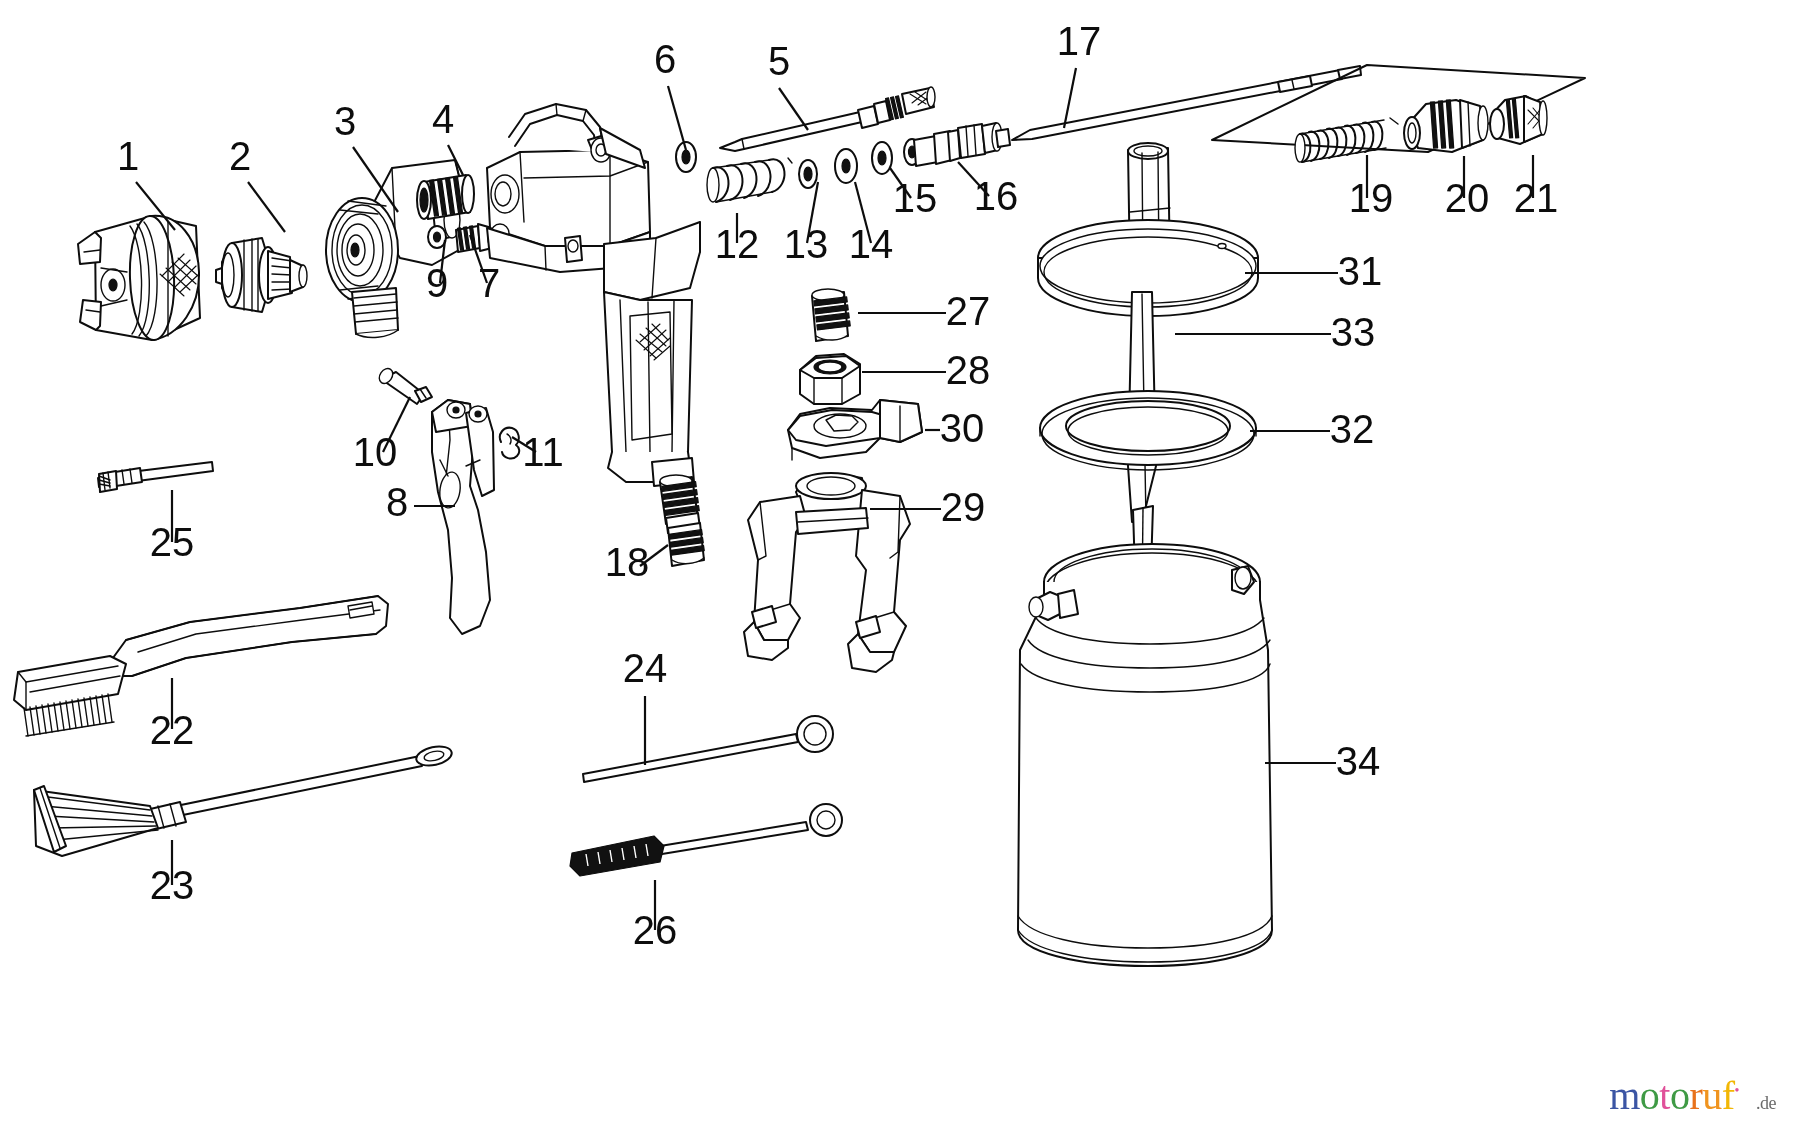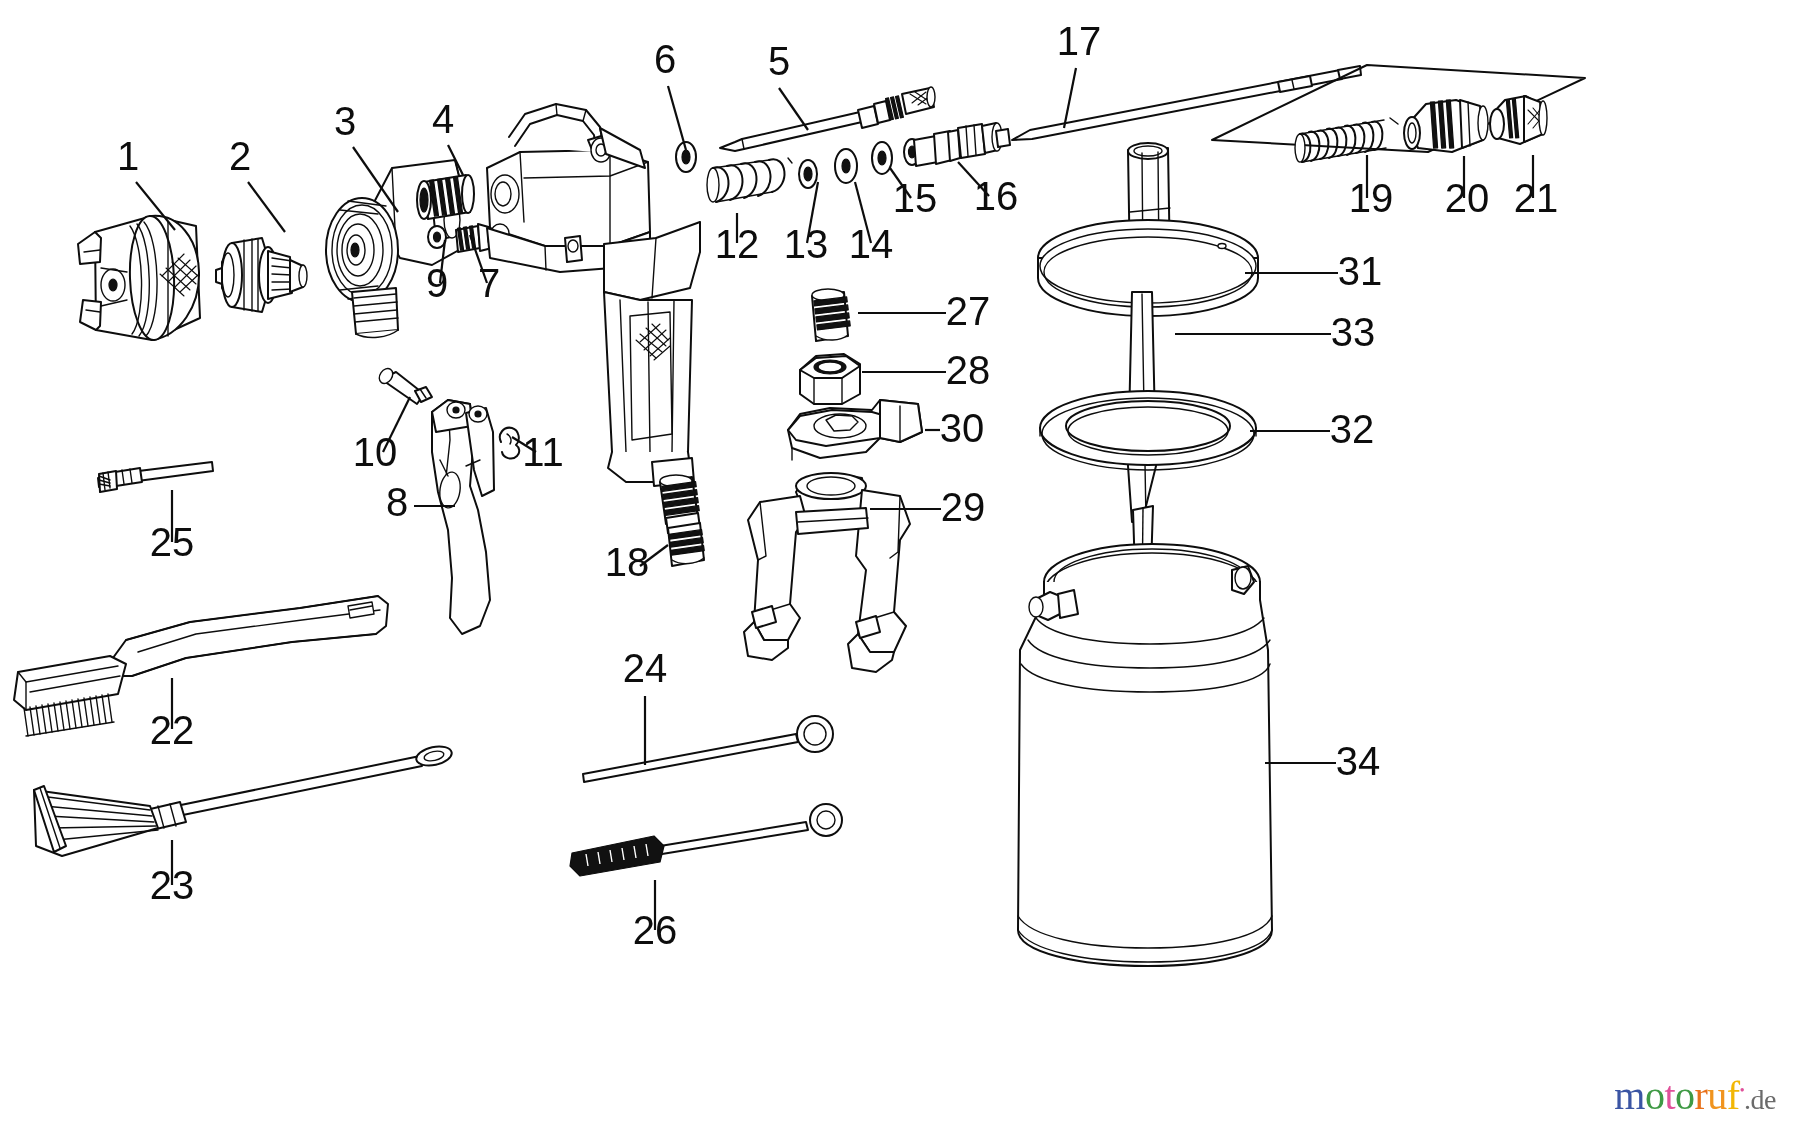--- a/index.html
+++ b/index.html
@@ -49,25 +49,25 @@
     bottom: 14px;
     font-family: "Liberation Serif", serif;
     font-size: 40px;
     letter-spacing: -0.5px;
     line-height: 1;
     white-space: nowrap;
     user-select: none;
   }
   #watermark .wm-l { display: inline-block; }
   #watermark .wm-tld {
-    font-size: 28px;
+    font-size: 18px;
     color: #6b6b6b;
     vertical-align: baseline;
     display: inline-block;
-    margin-left: 0;
+    margin-left: 17px;
   }
 </style>
 </head>
 <body>
 
 <div id="diagram-root">
 
   <svg class="sheet" viewBox="0 0 1800 1130" xmlns="http://www.w3.org/2000/svg">
 
     <g>

